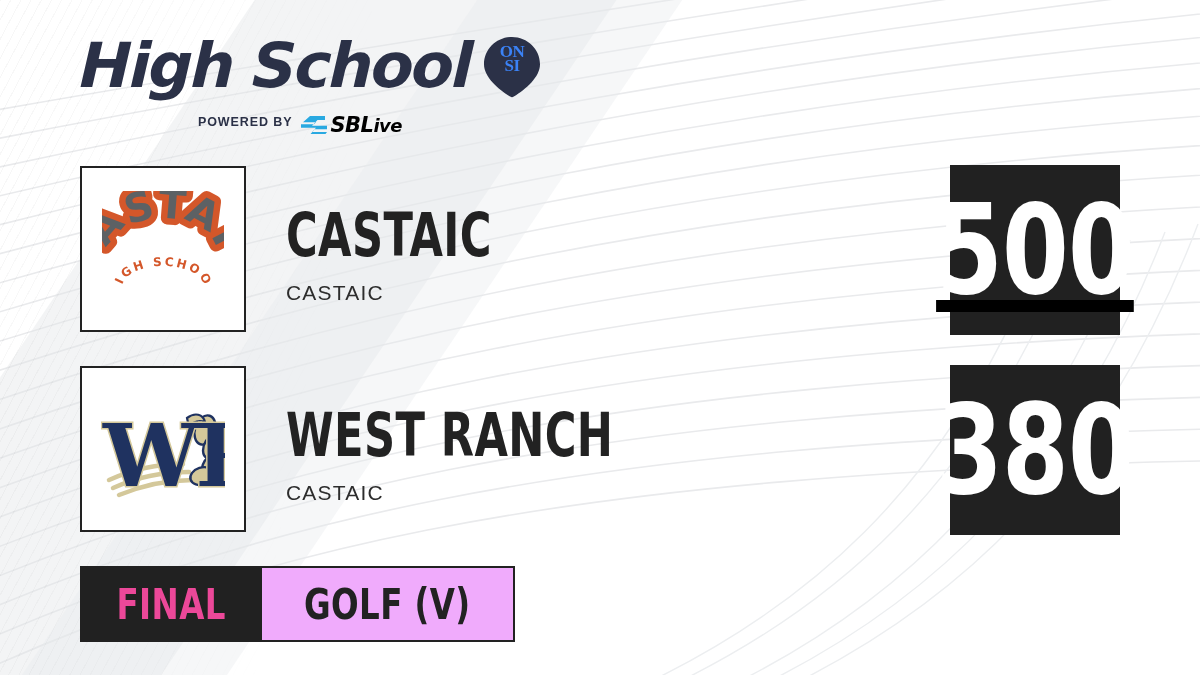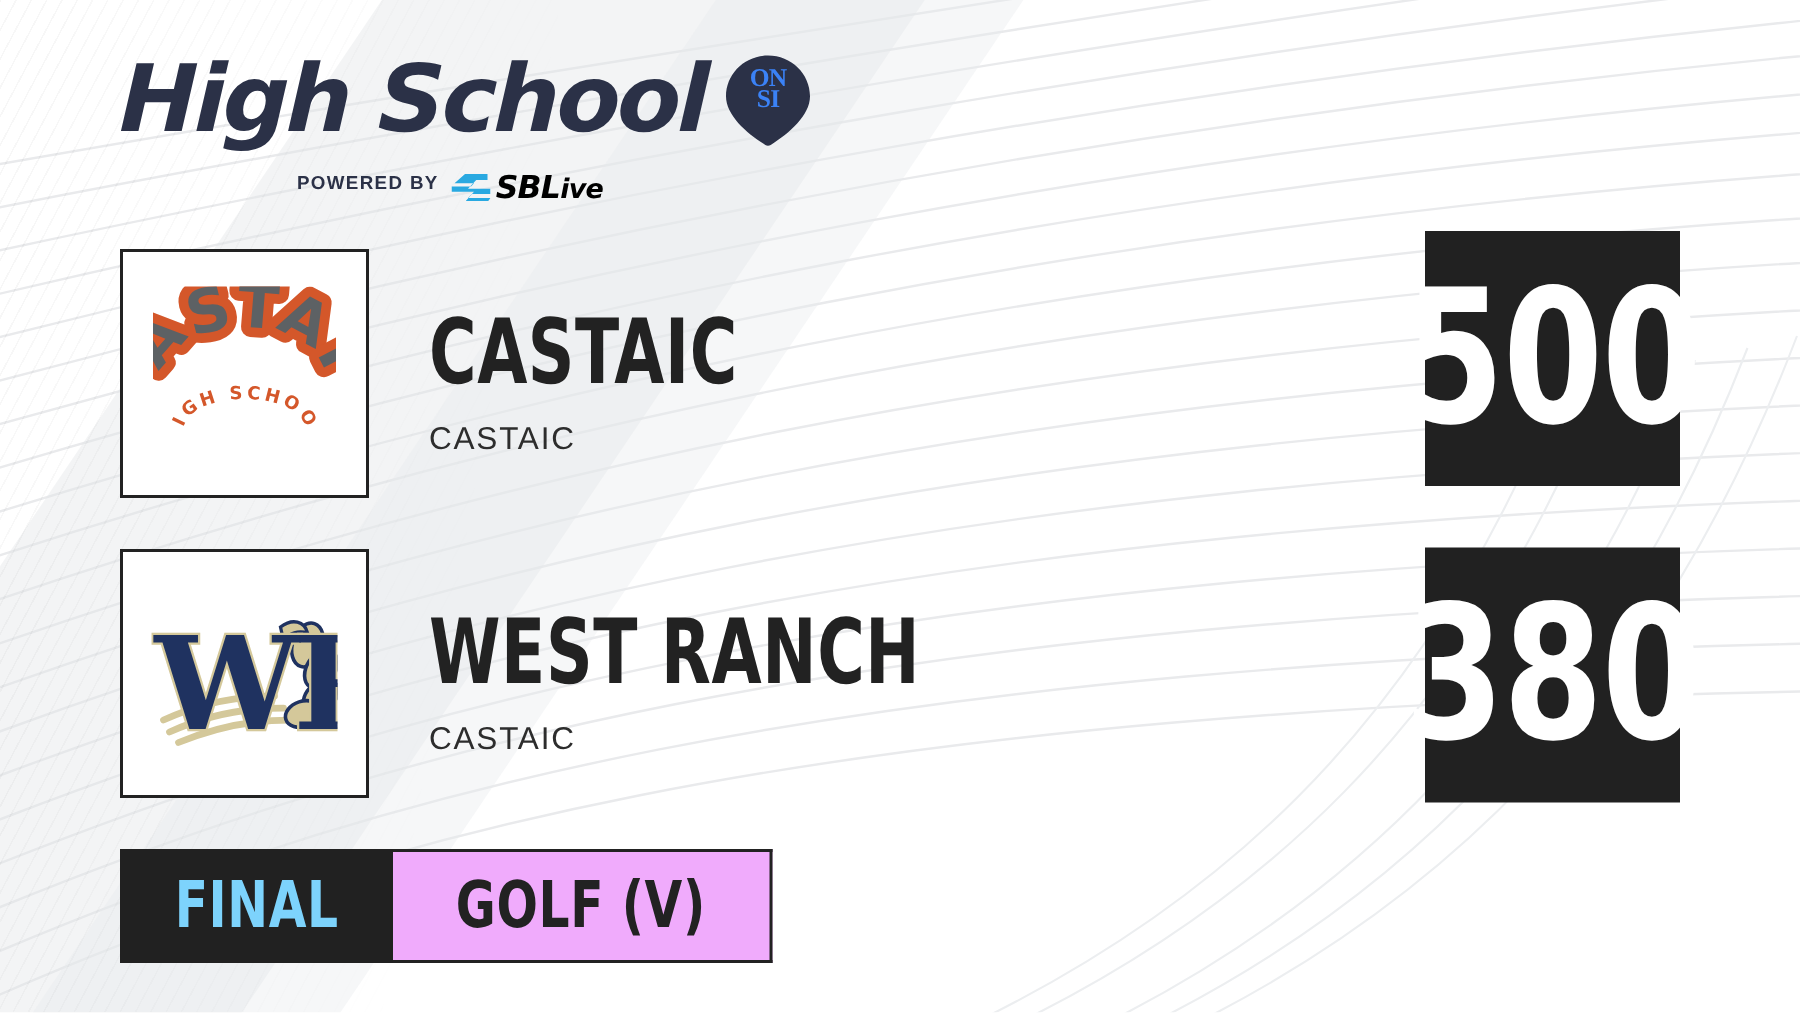--- a/index.html
+++ b/index.html
@@ -155,21 +155,21 @@
 
   .score-box {
     position: absolute;
     width: 170px;
     height: 170px;
     background: #212121;
     display: flex;
     align-items: center;
     justify-content: center;
   }
-  #score-box-1 { left: 950px; top: 154px; }
+  #score-box-1 { left: 950px; top: 165px; text-decoration: underline; }
   #score-box-2 { left: 950px; top: 365px; }
   .score-text {
     font-family: "DejaVu Sans Condensed", "Liberation Sans Narrow", "Liberation Sans", sans-serif;
     font-weight: 700;
     font-size: 124px;
     color: #ffffff;
     line-height: 1;
     letter-spacing: -1px;
     transform: scaleX(0.86);
   }
@@ -177,21 +177,21 @@
   
   #status-bar {
     position: absolute;
     left: 80px;
     top: 566px;
     display: flex;
     height: 76px;
   }
   .status-final {
     background: #212121;
-    color: #7dd3fc;
+    color: #ec4899;
     display: flex;
     align-items: center;
     justify-content: center;
     padding: 0 26px;
     font-family: "DejaVu Sans Condensed", "Liberation Sans Narrow", "Liberation Sans", sans-serif;
     font-weight: 700;
     font-size: 43px;
     letter-spacing: 0.5px;
     box-sizing: border-box;
   }

